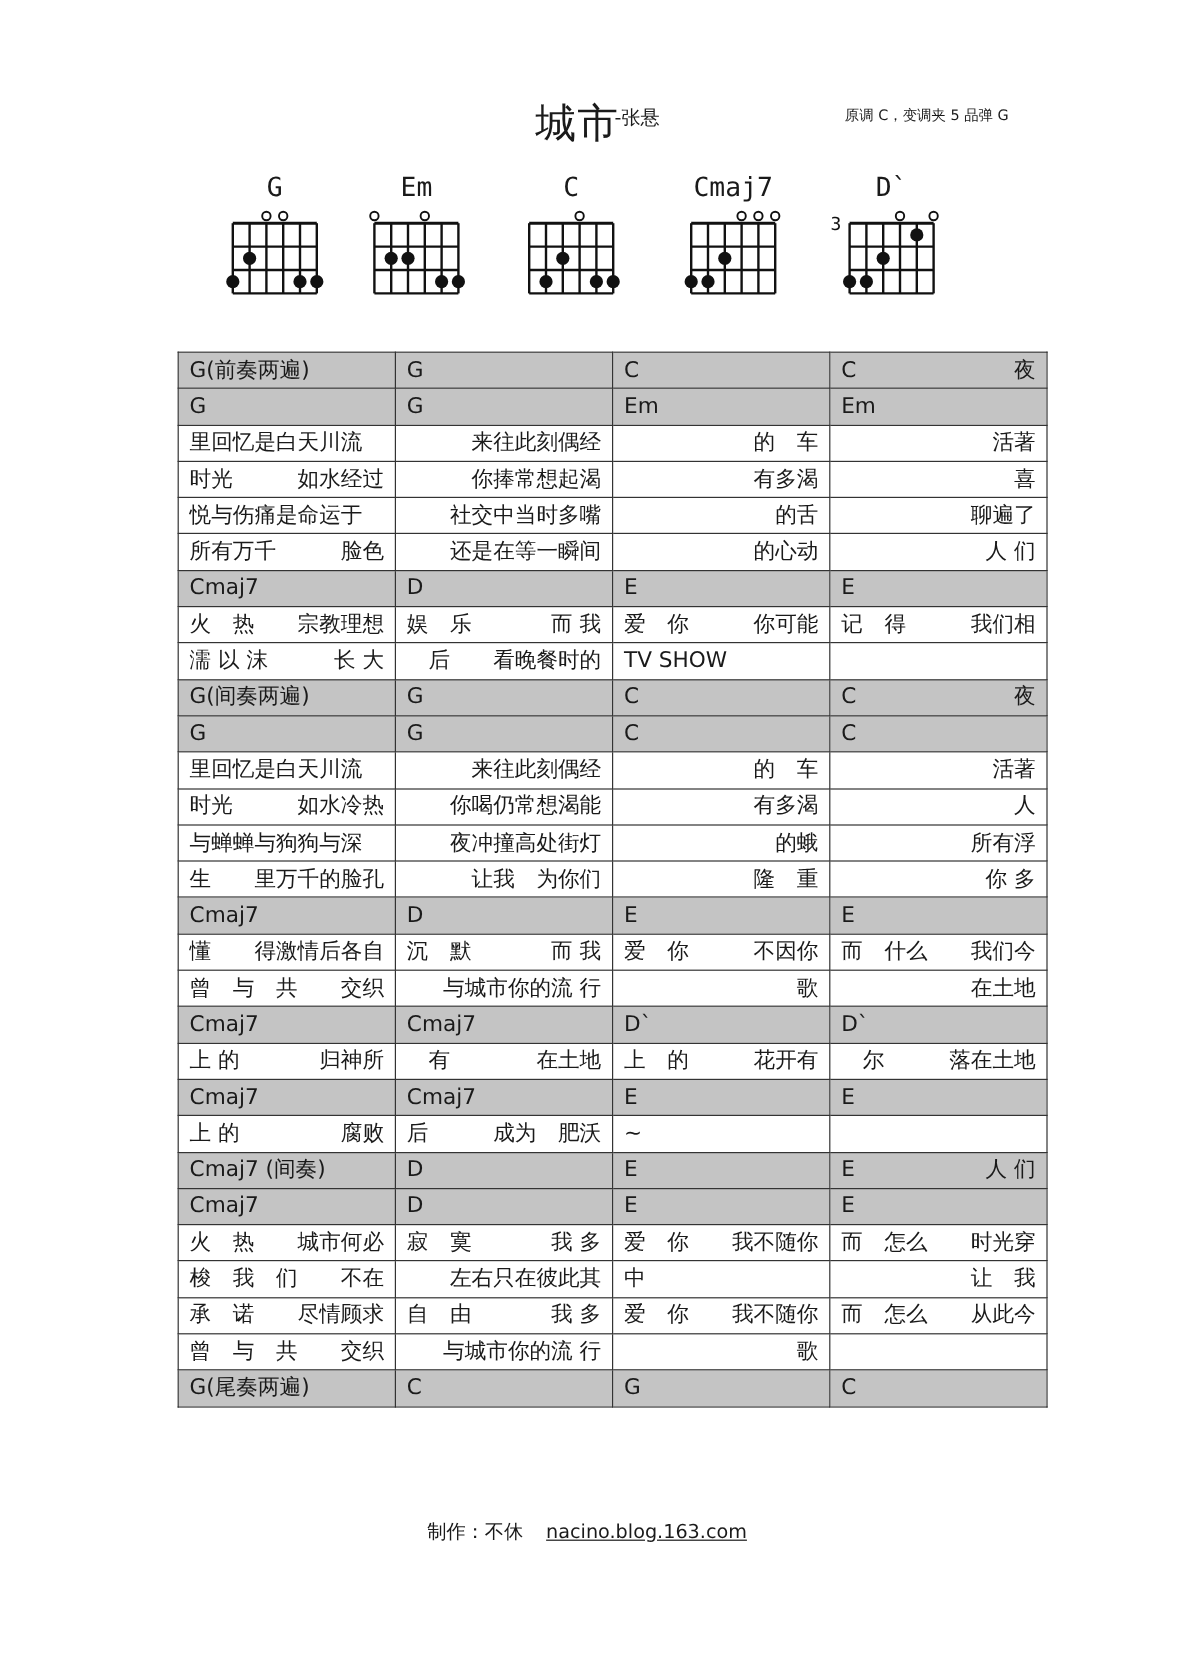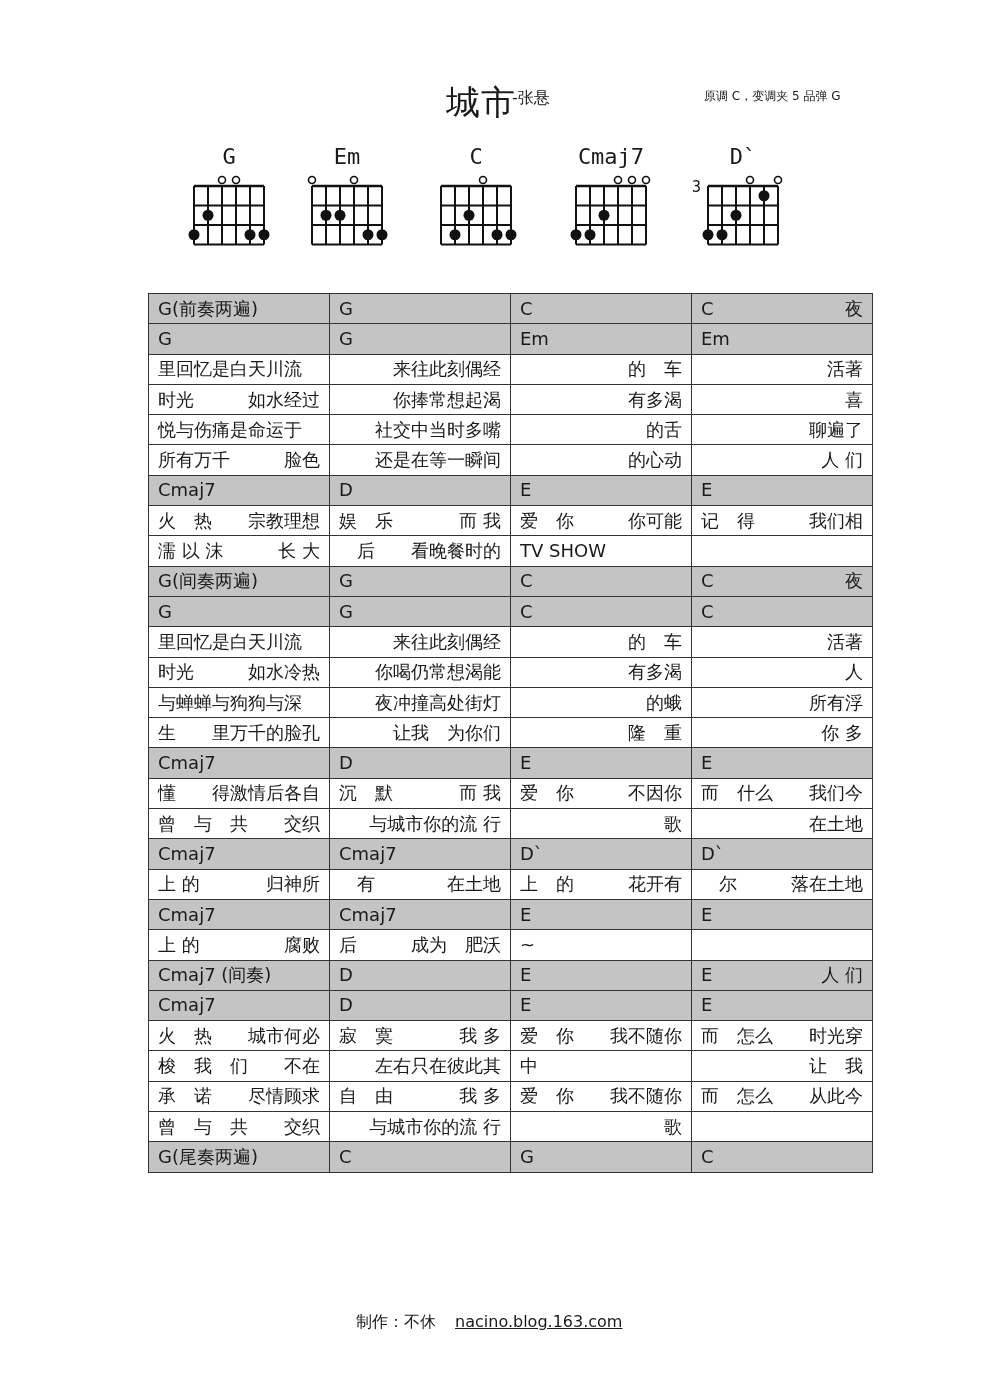--- a/index.html
+++ b/index.html
@@ -11,21 +11,21 @@
   .chords { position:absolute; left:0; top:140px; width:990px; height:120px; }
   .chord { position:absolute; top:0; }
   .chord-name { position:absolute; font-family:"DejaVu Sans Mono","Liberation Mono",monospace; font-size:22px; text-align:center; width:90px; top:4px; }
   .chord svg { position:absolute; left:0; top:0; overflow:visible; }
   table.sheet { position:absolute; left:148px; top:293px; border-collapse:collapse; table-layout:fixed; width:725px; }
   table.sheet td { border:1.5px solid #333; height:29.3px; padding:0 9px; font-size:18px; white-space:pre; overflow:hidden; line-height:28px; }
   table.sheet col { width:181px; }
   tr.chordrow td { background:#c4c4c4; }
   tr.lyricrow td { background:#ffffff; }
   .cell { display:flex; justify-content:space-between; }
-  .footer { position:absolute; top:1312px; left:356px; font-size:16px; }
+  .footer { position:absolute; top:1267px; left:356px; font-size:16px; }
   .footer .link { text-decoration:underline; margin-left:14px; }
 </style>
 </head>
 <body>
 
 <div class="title">城市</div>
 <div class="artist">-张悬</div>
 <div class="keyinfo">原调 C，变调夹 5 品弹 G</div>
 
 <div class="chords" id="chords">

